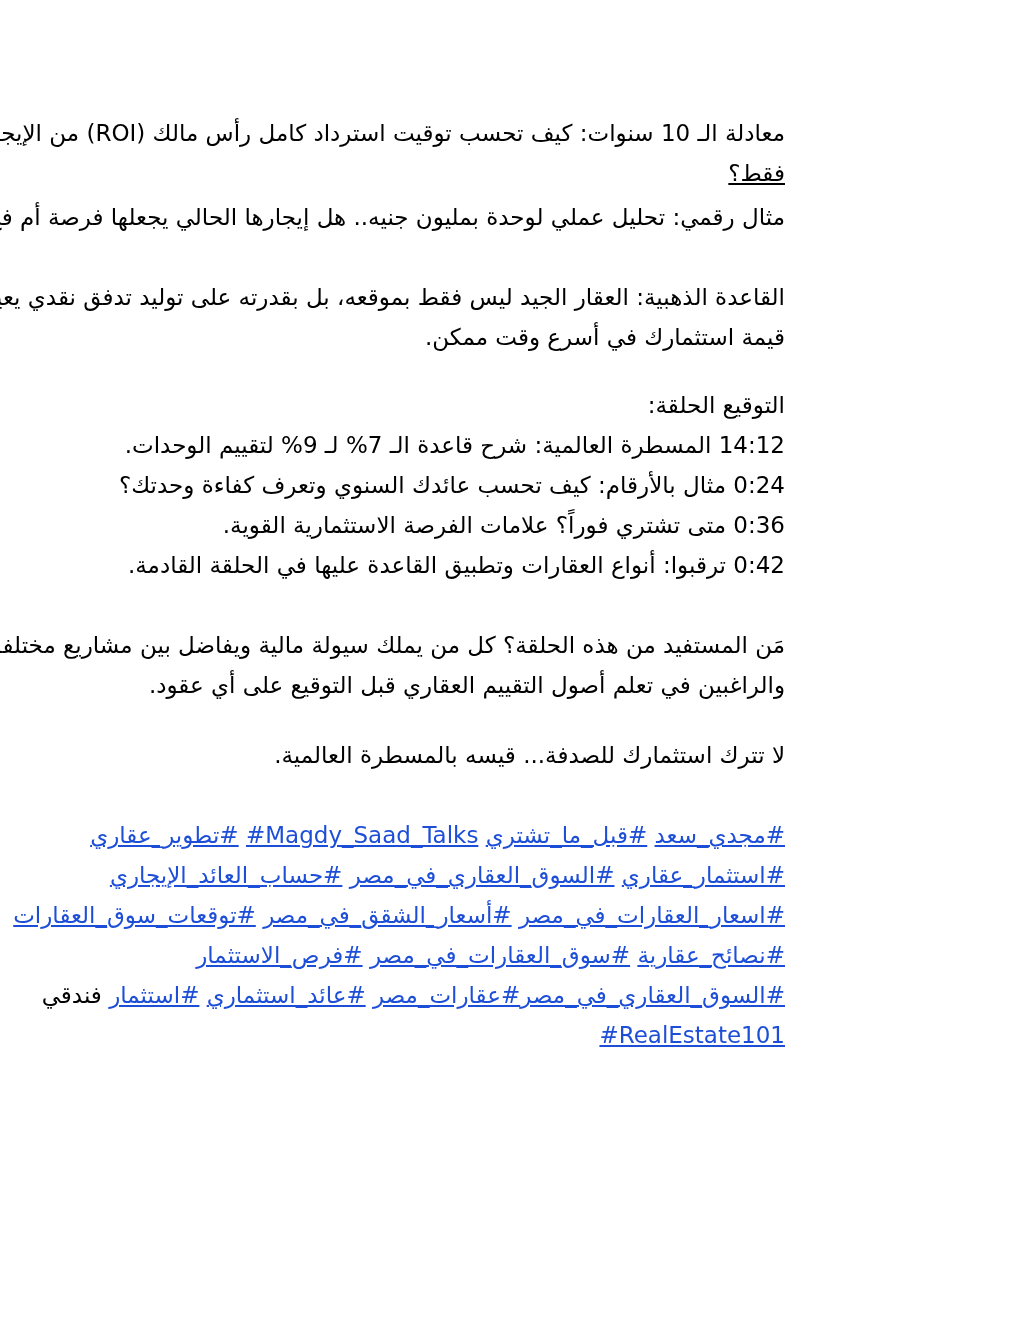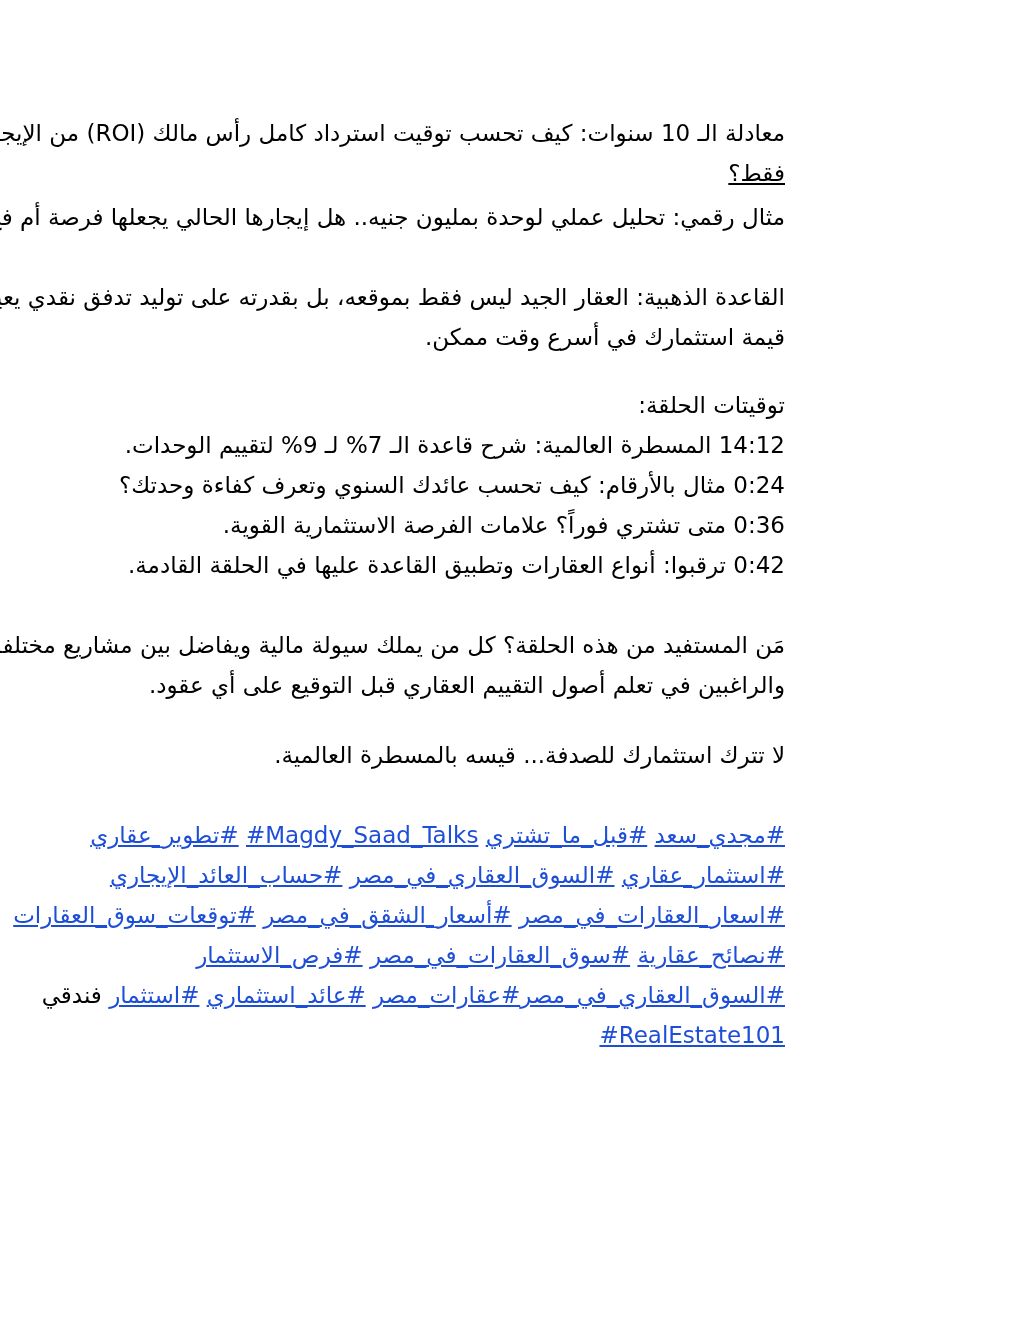--- a/index.html
+++ b/index.html
@@ -56,21 +56,21 @@
   <div class="para">
     <div class="line">مثال رقمي: تحليل عملي لوحدة بمليون جنيه.. هل إيجارها الحالي يجعلها فرصة أم فخ؟</div>
   </div>
 
   <div class="para mb28">
     <div class="line">القاعدة الذهبية: العقار الجيد ليس فقط بموقعه، بل بقدرته على توليد تدفق نقدي يعيد لك</div>
     <div class="line">قيمة استثمارك في أسرع وقت ممكن.</div>
   </div>
 
   <div class="para">
-    <div class="line">توقيتات الحلقة:</div>
+    <div class="line">التوقيع الحلقة:</div>
     <div class="line"><span class="ts-time">14:12</span> <span class="ts-text">المسطرة العالمية: شرح قاعدة الـ 7% لـ 9% لتقييم الوحدات.</span></div>
     <div class="line"><span class="ts-time">0:24</span> <span class="ts-text">مثال بالأرقام: كيف تحسب عائدك السنوي وتعرف كفاءة وحدتك؟</span></div>
     <div class="line"><span class="ts-time">0:36</span> <span class="ts-text">متى تشتري فوراً؟ علامات الفرصة الاستثمارية القوية.</span></div>
     <div class="line"><span class="ts-time">0:42</span> <span class="ts-text">ترقبوا: أنواع العقارات وتطبيق القاعدة عليها في الحلقة القادمة.</span></div>
   </div>
 
   <div class="para mb30">
     <div class="line">مَن المستفيد من هذه الحلقة؟ كل من يملك سيولة مالية ويفاضل بين مشاريع مختلفة،</div>
     <div class="line">والراغبين في تعلم أصول التقييم العقاري قبل التوقيع على أي عقود.</div>
   </div>

